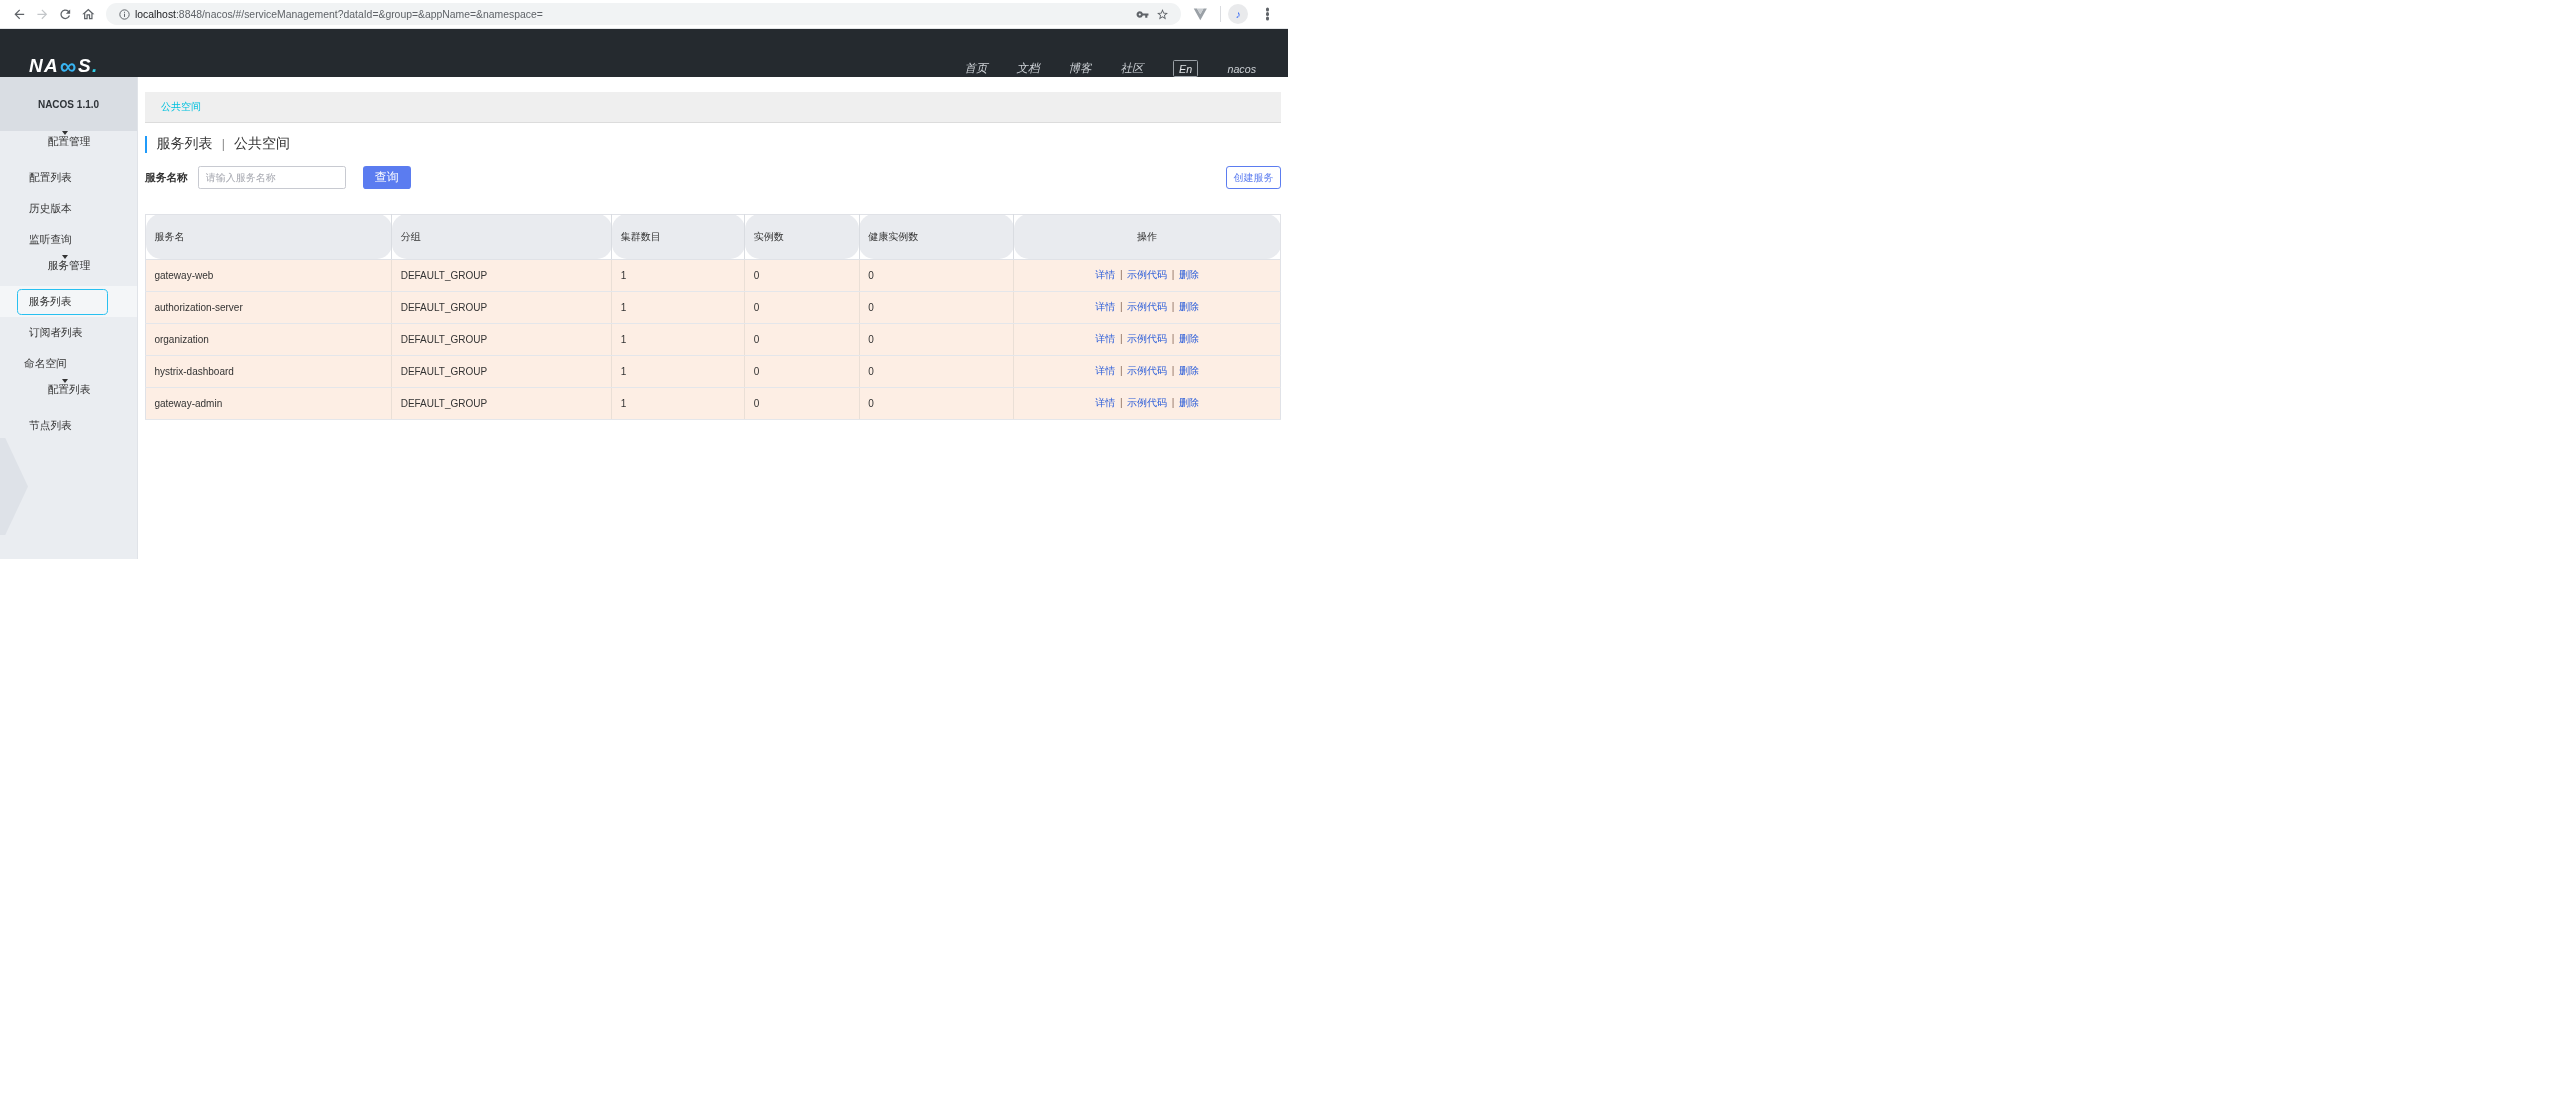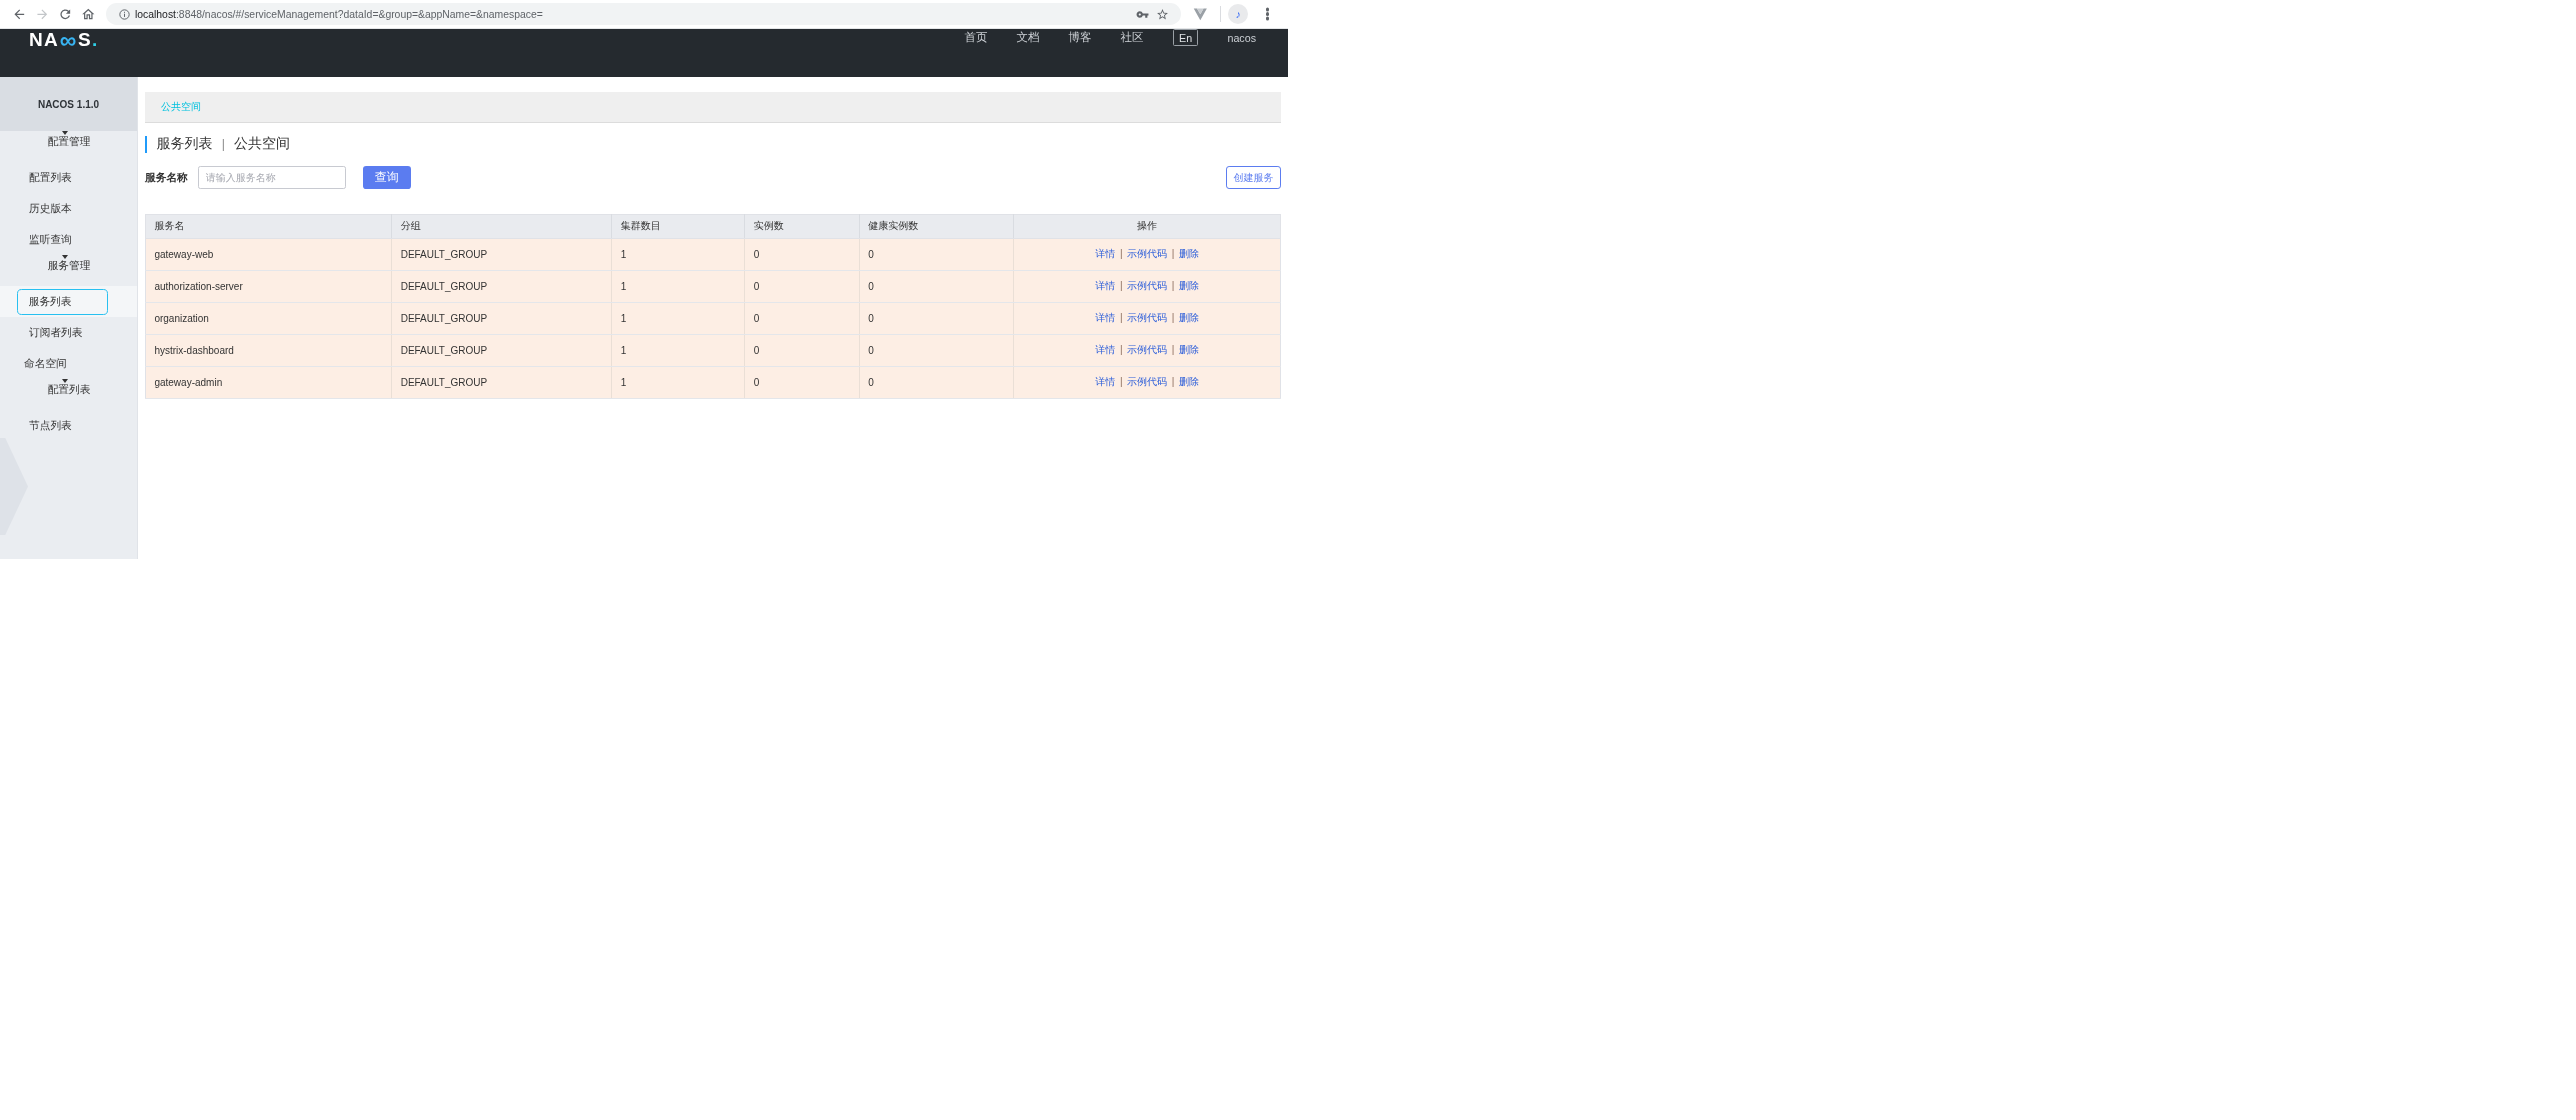--- a/index.html
+++ b/index.html
@@ -27,22 +27,23 @@
   .url .rest { color:#5f6368; }
   .pill-icon { width:20px; height:20px; display:flex; align-items:center; justify-content:center; cursor:pointer; flex:0 0 auto; }
   .pill-icon svg { width:13px; height:13px; }
   .tb-right { display:flex; align-items:center; gap:7.7px; flex:0 0 auto; }
   .tb-divider { width:0.8px; height:15.3px; background:#dadce0; }
   .ext-circle { width:20px; height:20px; border-radius:50%; background:#e9eaec; display:flex; align-items:center; justify-content:center; color:#3b6ef5; font-size:10.7px; cursor:pointer; }
   .kebab { width:3.1px; height:3.1px; border-radius:50%; background:#5f6368; box-shadow:0 -4.6px 0 #5f6368, 0 4.6px 0 #5f6368; margin:0 6.1px; }
 
   
   .app-header {
-    height:48px; background:#252a2f; display:flex; align-items:flex-start;
+    height:48px; background:#252a2f; display:flex; align-items:flex-end;
     padding:0 32px 0 29px;
+    font-style:italic;
   }
   .logo { font-size:19px; font-weight:bold; color:#fff; letter-spacing:1.2px; cursor:pointer; display:flex; align-items:center; }
   .logo .inf { color:#38b4f2; font-size:23px; line-height:0; margin:0 0.8px; font-weight:bold; }
   .logo .dot { color:#2fd0e8; }
   .app-nav { margin-left:auto; display:flex; align-items:center; gap:29px; }
   .app-nav .nav-item { color:#ccd0d5; font-size:11.5px; cursor:pointer; }
   .lang-box { border:0.8px solid #9aa0a6; border-radius:1.5px; padding:1.5px 5.4px; color:#dfe2e5; font-size:10.7px; cursor:pointer; }
   .username { color:#ccd0d5; font-size:10.7px; cursor:pointer; }
 
   
@@ -74,22 +75,22 @@
   .search-label { font-weight:bold; font-size:10.7px; color:#333; margin-right:10px; }
   .search-input { width:148px; height:23px; border:0.8px solid #c8cad1; border-radius:2.3px; padding:0 7px; font-size:10px; color:#333; background:#fff; outline:none; font-family:inherit; }
   .search-input::placeholder { color:#a6a8b0; }
   .query-btn { margin-left:17px; width:48px; height:23px; background:#5b7cf0; color:#fff; border:none; border-radius:3.1px; font-size:12px; cursor:pointer; font-family:inherit; }
   .create-btn { position:absolute; right:0; top:0; width:55px; height:23px; background:#fff; border:0.8px solid #5b7cf0; color:#5b7cf0; border-radius:3.1px; font-size:10px; cursor:pointer; font-family:inherit; }
 
   
   .svc-table { margin-top:24.5px; width:100%; border-collapse:collapse; table-layout:fixed; font-size:10px; }
   .svc-table { border:0.8px solid #e0e2e7; }
   .svc-table th {
-    background:#e9ebef; height:24px; font-weight:normal; color:#333;
-    text-align:left; padding:0 0 0 8.4px; border-right:0.8px solid #d9dce1; border-bottom:0.8px solid #e0e2e7;
+    background:#e9ebef; height:45px; font-weight:normal; color:#333;
+    text-align:left; padding:0 0 0 8.4px; border-right:0.8px solid #d9dce1; border-bottom:0.8px solid #e0e2e7;border-radius:15px;
   }
   .svc-table th:last-child { border-right:none; text-align:center; padding:0; }
   .svc-table td {
     background:#fdeee4; height:32px; color:#333; padding:0 0 0 8.4px;
     border-right:0.8px solid #eadfd6; border-bottom:0.8px solid #e4e6ea;
     overflow:hidden; white-space:nowrap;
   }
   .svc-table td:last-child { border-right:none; text-align:center; padding:0; }
   .action-link { color:#2a5cd9; cursor:pointer; text-decoration:none; }
   .action-sep { color:#8c6e5d; margin:0 4.6px; }

